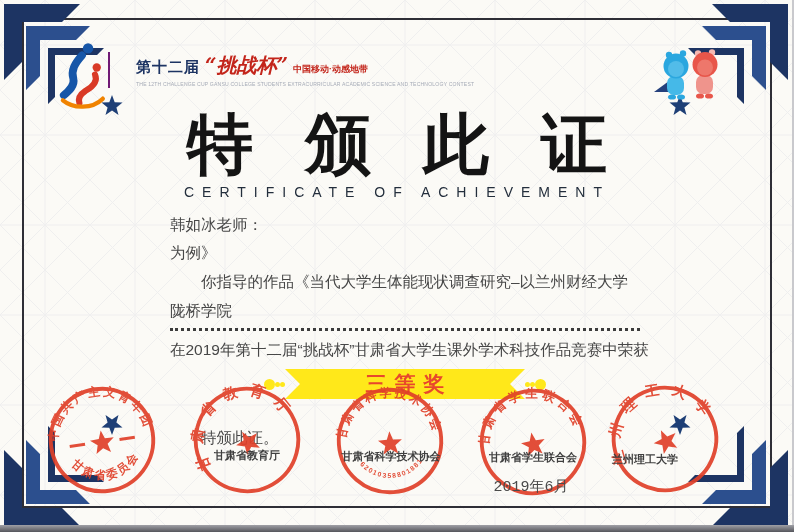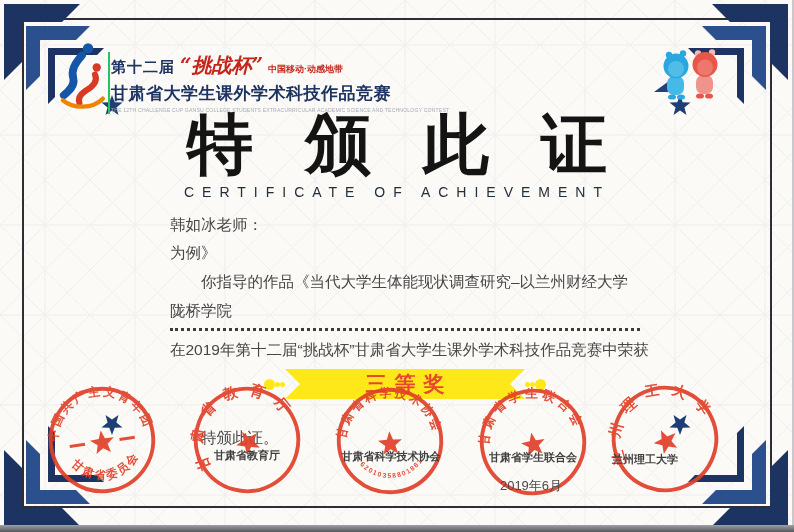--- a/index.html
+++ b/index.html
@@ -16,21 +16,21 @@
   }
   .corner { position:absolute; width:132px; height:132px; }
   .corner.tl { left:0; top:0; }
   .corner.tr { right:2px; top:0; transform:scaleX(-1); }
   .corner.bl { left:0; bottom:2px; transform:scaleY(-1); }
   .corner.br { right:2px; bottom:2px; transform:scale(-1,-1); }
 
   .logo { position:absolute; left:56px; top:36px; }
   .header-text {
     position:absolute; left:108px; top:52px;
-    border-left:2px solid #22c55e; padding-left:1px;
+    border-left:2px solid #701a75; padding-left:26px;
   }
   .h-row1 { display:flex; align-items:baseline; gap:5px; }
   .edition { color:#1d3463; font-size:15px; font-weight:bold; letter-spacing:1px; }
   .cup { color:#c3251b; font-size:20px; font-weight:bold; font-style:italic;
          font-family:"DejaVu Serif", serif; }
   .mobile { color:#c3251b; font-size:9px; font-weight:bold; }
   .h-row2 { color:#1d3463; font-size:17px; font-weight:bold; letter-spacing:0.5px; margin-top:3px; }
   .h-row3 { color:#a6abb7; font-size:6px; letter-spacing:0.2px; margin-top:3px; white-space:nowrap;
             transform:scale(0.85); transform-origin:left top; }
 
@@ -72,21 +72,21 @@
   .fs-a { font-size:12.5px; letter-spacing:2.5px; }
   .fs-b { font-size:15px;   letter-spacing:11px; }
   .fs-c { font-size:13px;   letter-spacing:4px; }
   .fs-d { font-size:12px;   letter-spacing:2px; }
   .fs-num { font-size:7px;  letter-spacing:1.5px; }
   .cap {
     position:absolute; width:150px; text-align:center;
     font-size:11px; font-weight:bold; color:#3f3f3f;
   }
   .stamp-date { position:absolute; width:150px; text-align:center;
-    font-size:13px; color:#4a4a4a; }
+    font-size:15px; color:#4a4a4a;font-family:Liberation Mono, monospace; }
 
   .scan-bottom { position:absolute; left:0; right:0; bottom:0; height:7px;
     background:linear-gradient(#a0a0a6,#55565c); }
   .scan-right { position:absolute; right:0; top:0; bottom:0; width:2px; background:#c9c9cd; }
 </style>
 </head>
 <body>
 
 <div class="page">
 
@@ -133,21 +133,20 @@
     <path d="M45,39 C49,48 41,54 34,58 C28,62 25,66 27,72" stroke="#d93a26" stroke-width="7" stroke-linecap="round" fill="none"></path>
     <path d="M8,69 C20,79 42,79 54,67" stroke="#f08300" stroke-width="5" stroke-linecap="round" fill="none"></path>
   </svg>
 
   <div class="header-text">
     <div class="h-row1">
       <span class="edition">第十二届</span>
       <span class="cup">“挑战杯”</span>
       <span class="mobile">中国移动·动感地带</span>
     </div>
-    <div class="h-row2">甘肃省大学生课外学术科技作品竞赛</div>
     <div class="h-row3">THE 12TH CHALLENGE CUP GANSU COLLEGE STUDENTS EXTRACURRICULAR ACADEMIC SCIENCE AND TECHNOLOGY CONTEST</div>
   </div>
 
   <svg class="mascots" width="76" height="62" viewBox="0 0 76 62">
     <polygon points="2,46 17,35 19,46" fill="#24407c"></polygon>
     <rect x="15" y="30" width="17" height="19" rx="7" fill="#45b9e8"></rect>
     <ellipse cx="20" cy="51" rx="4" ry="2.6" fill="#2ba7df"></ellipse>
     <ellipse cx="29" cy="51" rx="4" ry="2.6" fill="#2ba7df"></ellipse>
     <circle cx="17" cy="9" r="3.2" fill="#2ba7df"></circle>
     <circle cx="31" cy="7.5" r="3.2" fill="#2ba7df"></circle>

